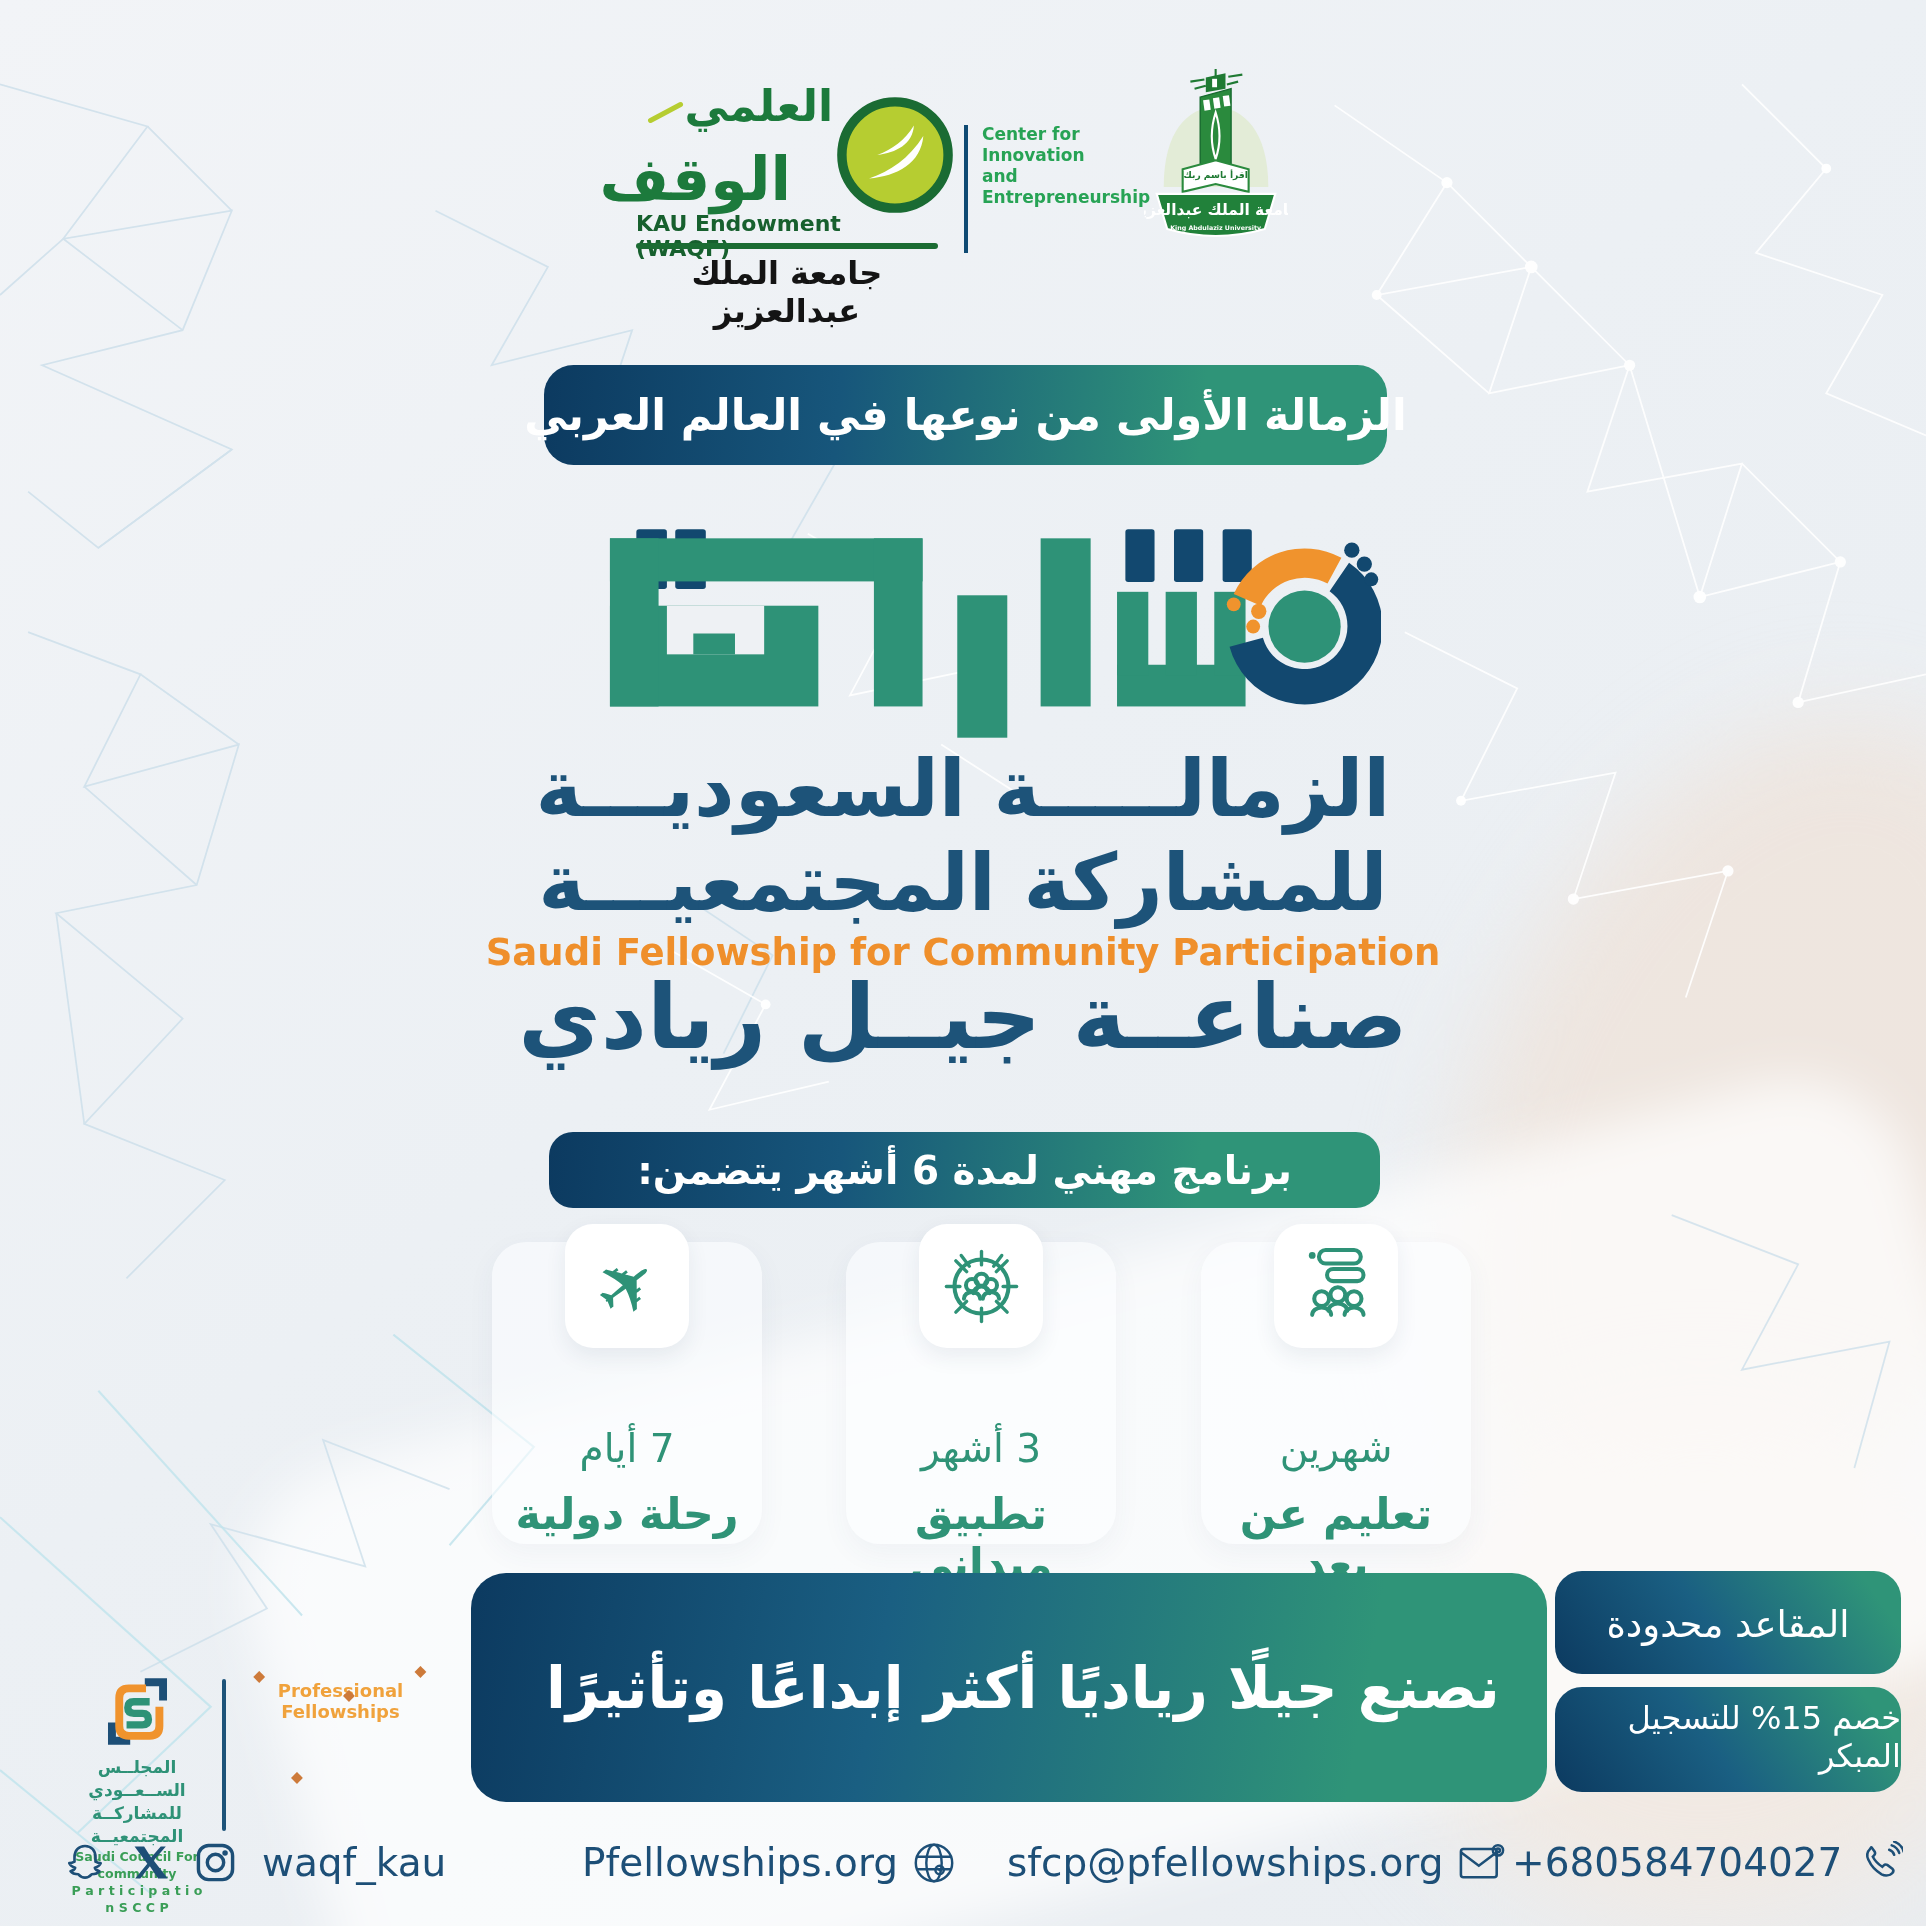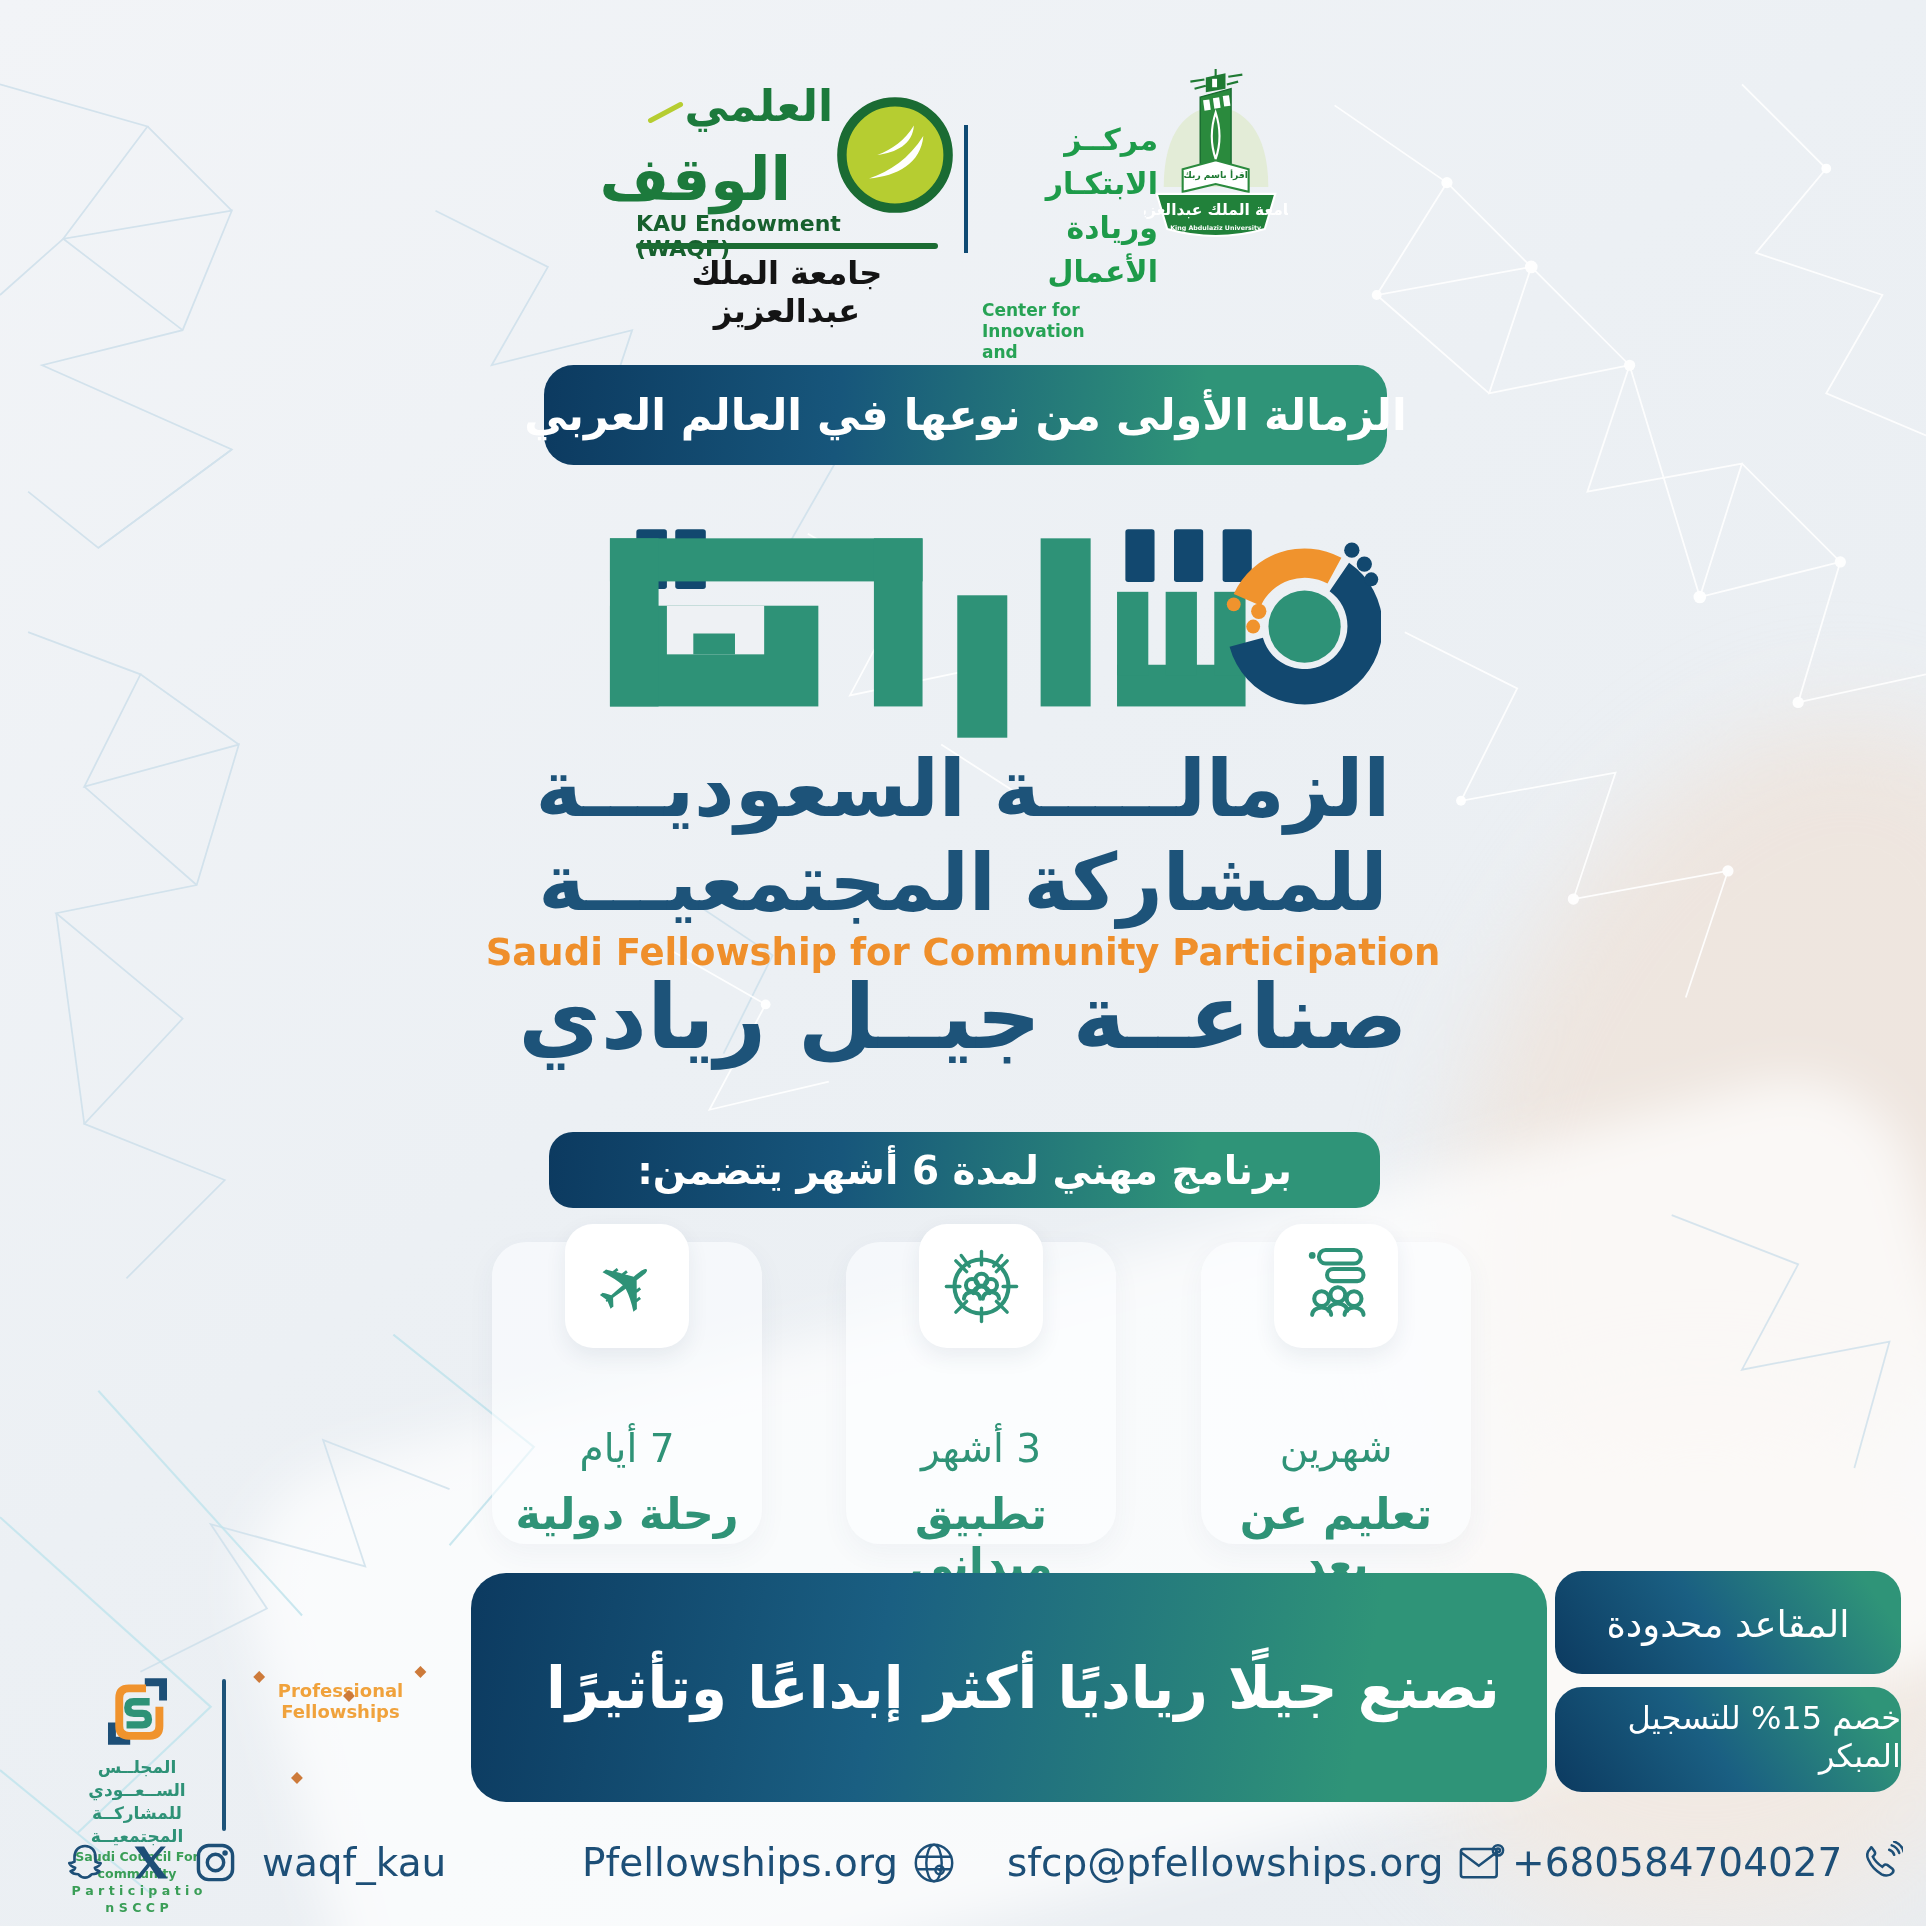--- a/index.html
+++ b/index.html
@@ -146,24 +146,20 @@
       <path d="M35,50 C48,45 58,38 66,25 C65,41 51,48 35,50 Z" fill="#ffffff"></path>
     </svg>
     <div class="endow-en">KAU Endowment (WAQF)</div>
     <div class="endow-bar"></div>
     <div class="endow-univ">جامعة الملك عبدالعزيز</div>
   </div>
 
   <div class="abs hdr-divider"></div>
 
   <div class="abs cie">
-    <div class="ar">
-      <div>مركــز الابتكـار</div>
-      <div>وريادة الأعمال</div>
-    </div>
     <div class="en">
       <div>Center for Innovation</div>
       <div>and Entrepreneurship</div>
     </div>
   </div>
 
   <svg class="abs emblem" viewBox="0 0 205 275">
     <path d="M28,168 C28,88 62,56 102,53 C142,56 177,88 177,168 Z" fill="#e3ecd7"></path>
     <line x1="102" y1="0" x2="102" y2="10" stroke="#1f7a33" stroke-width="3"></line>
     <g stroke="#1f7a33" stroke-width="3">

